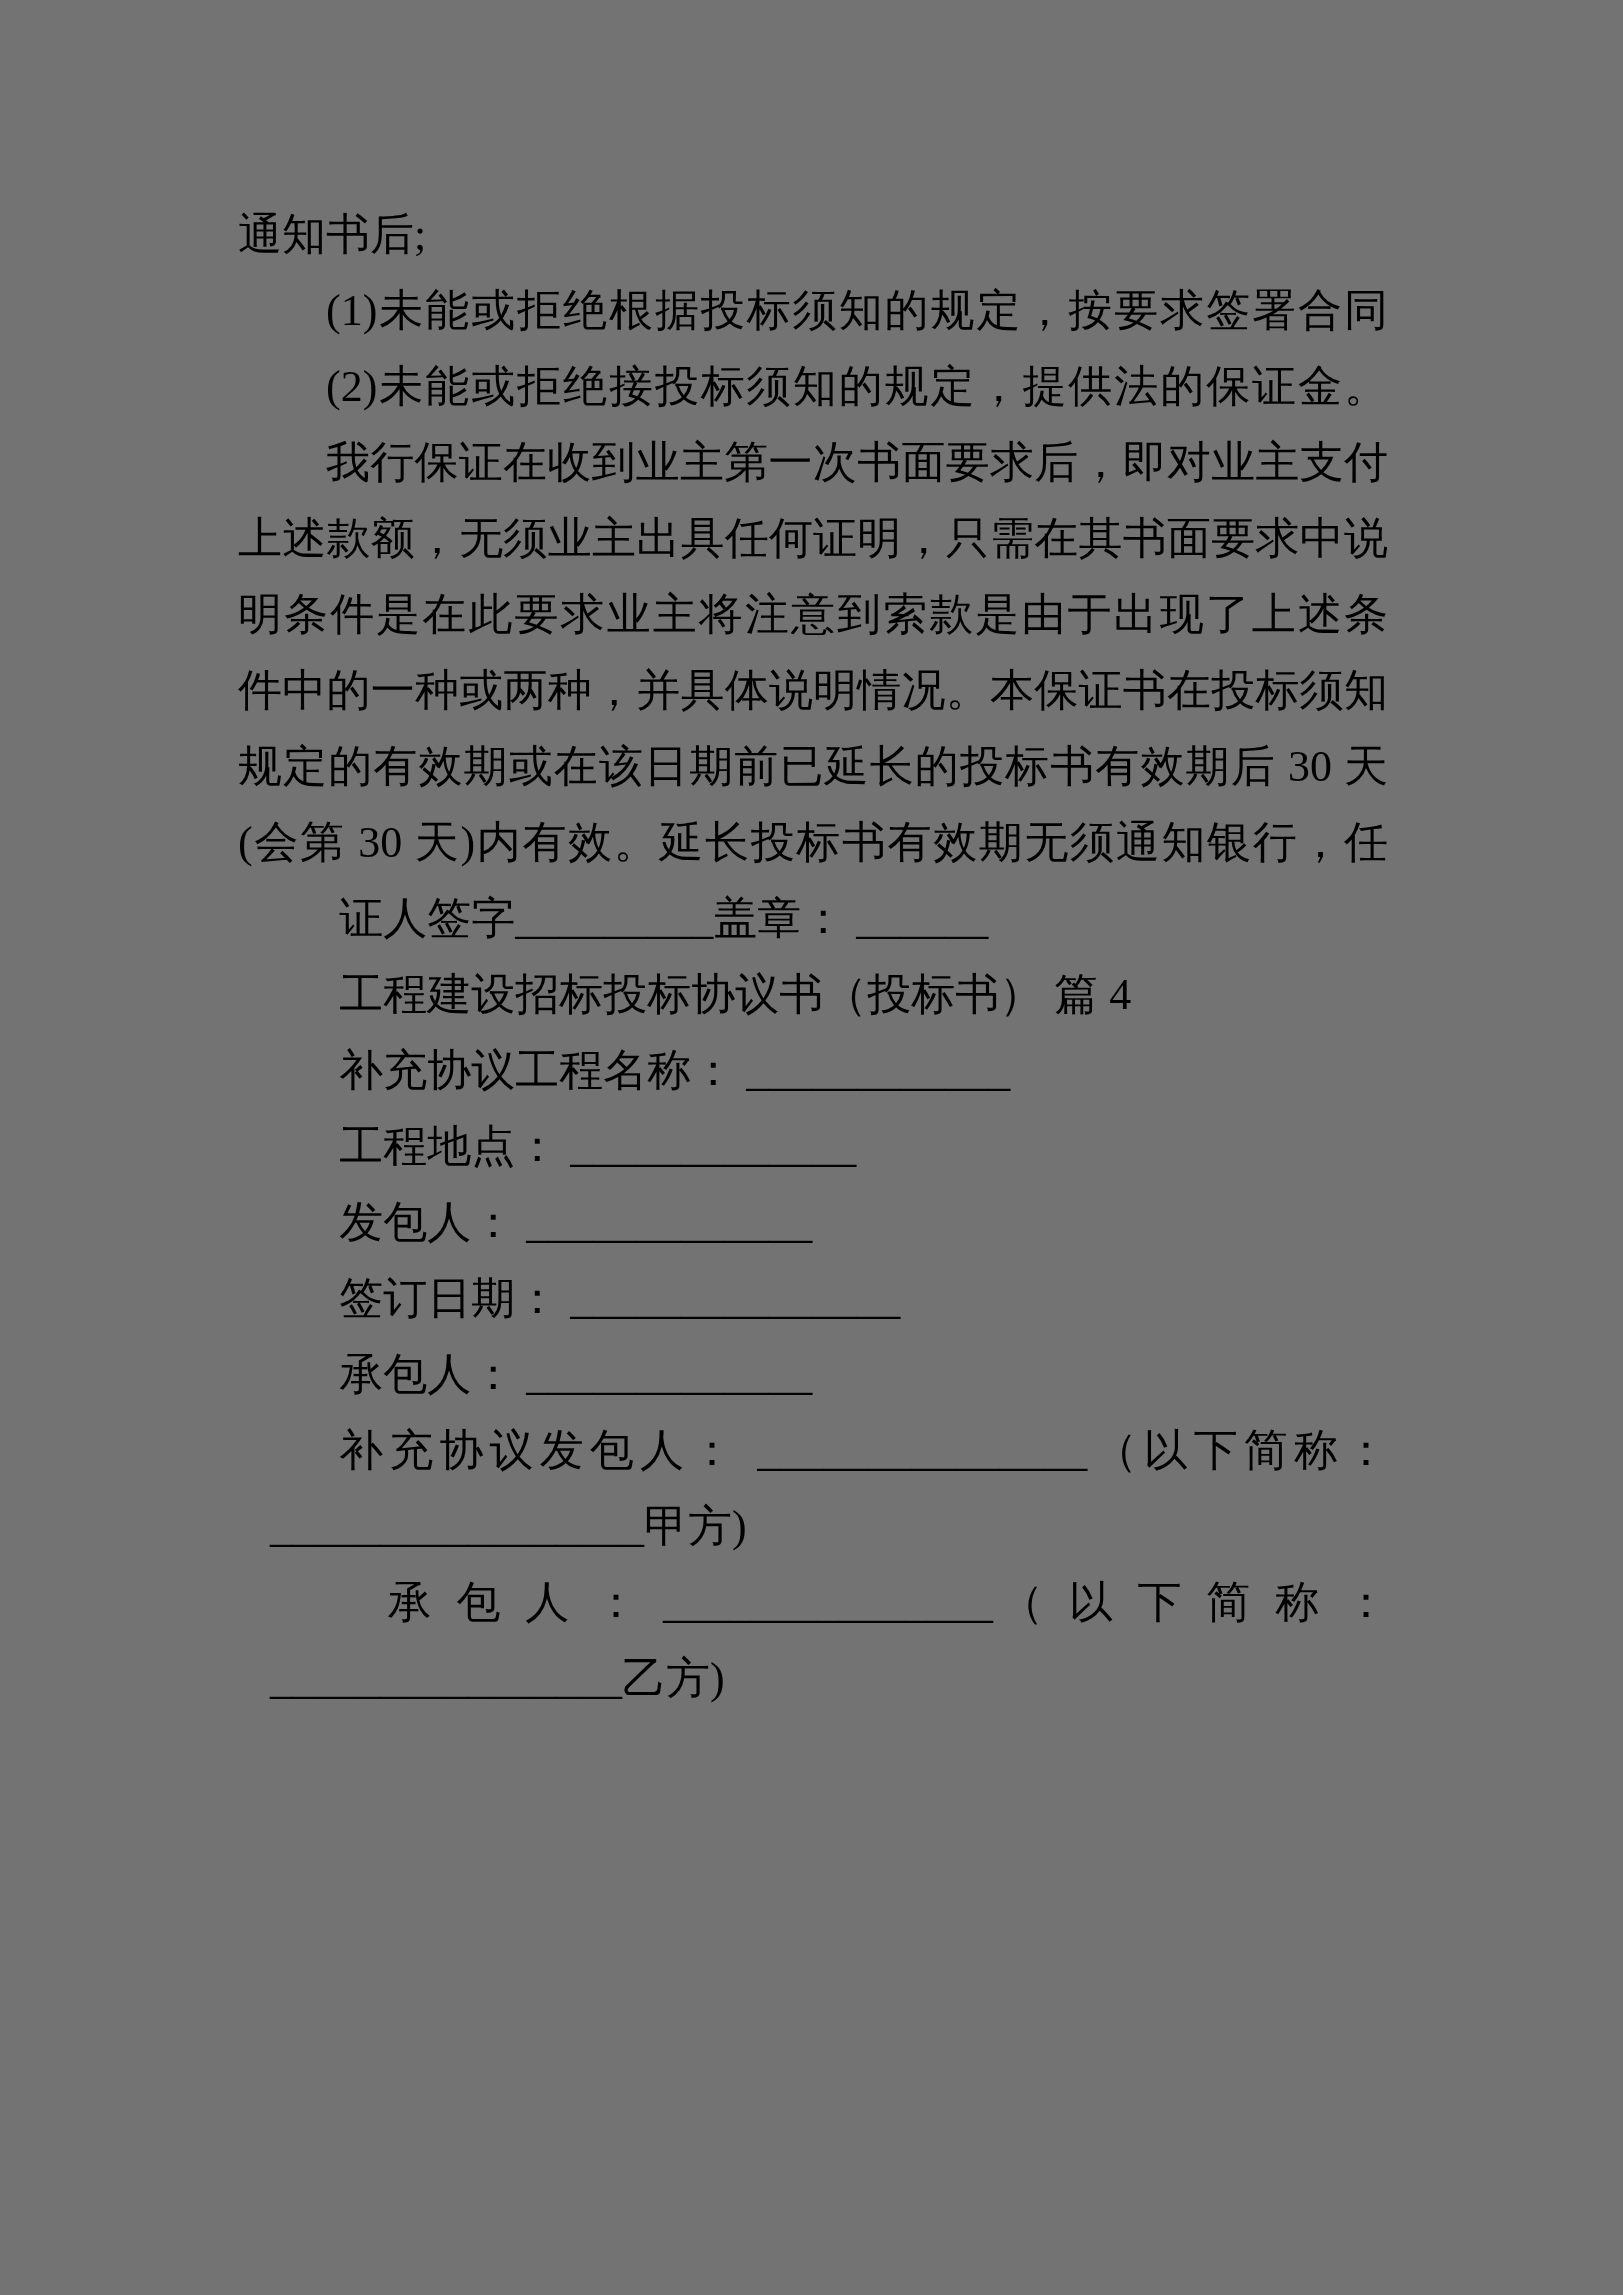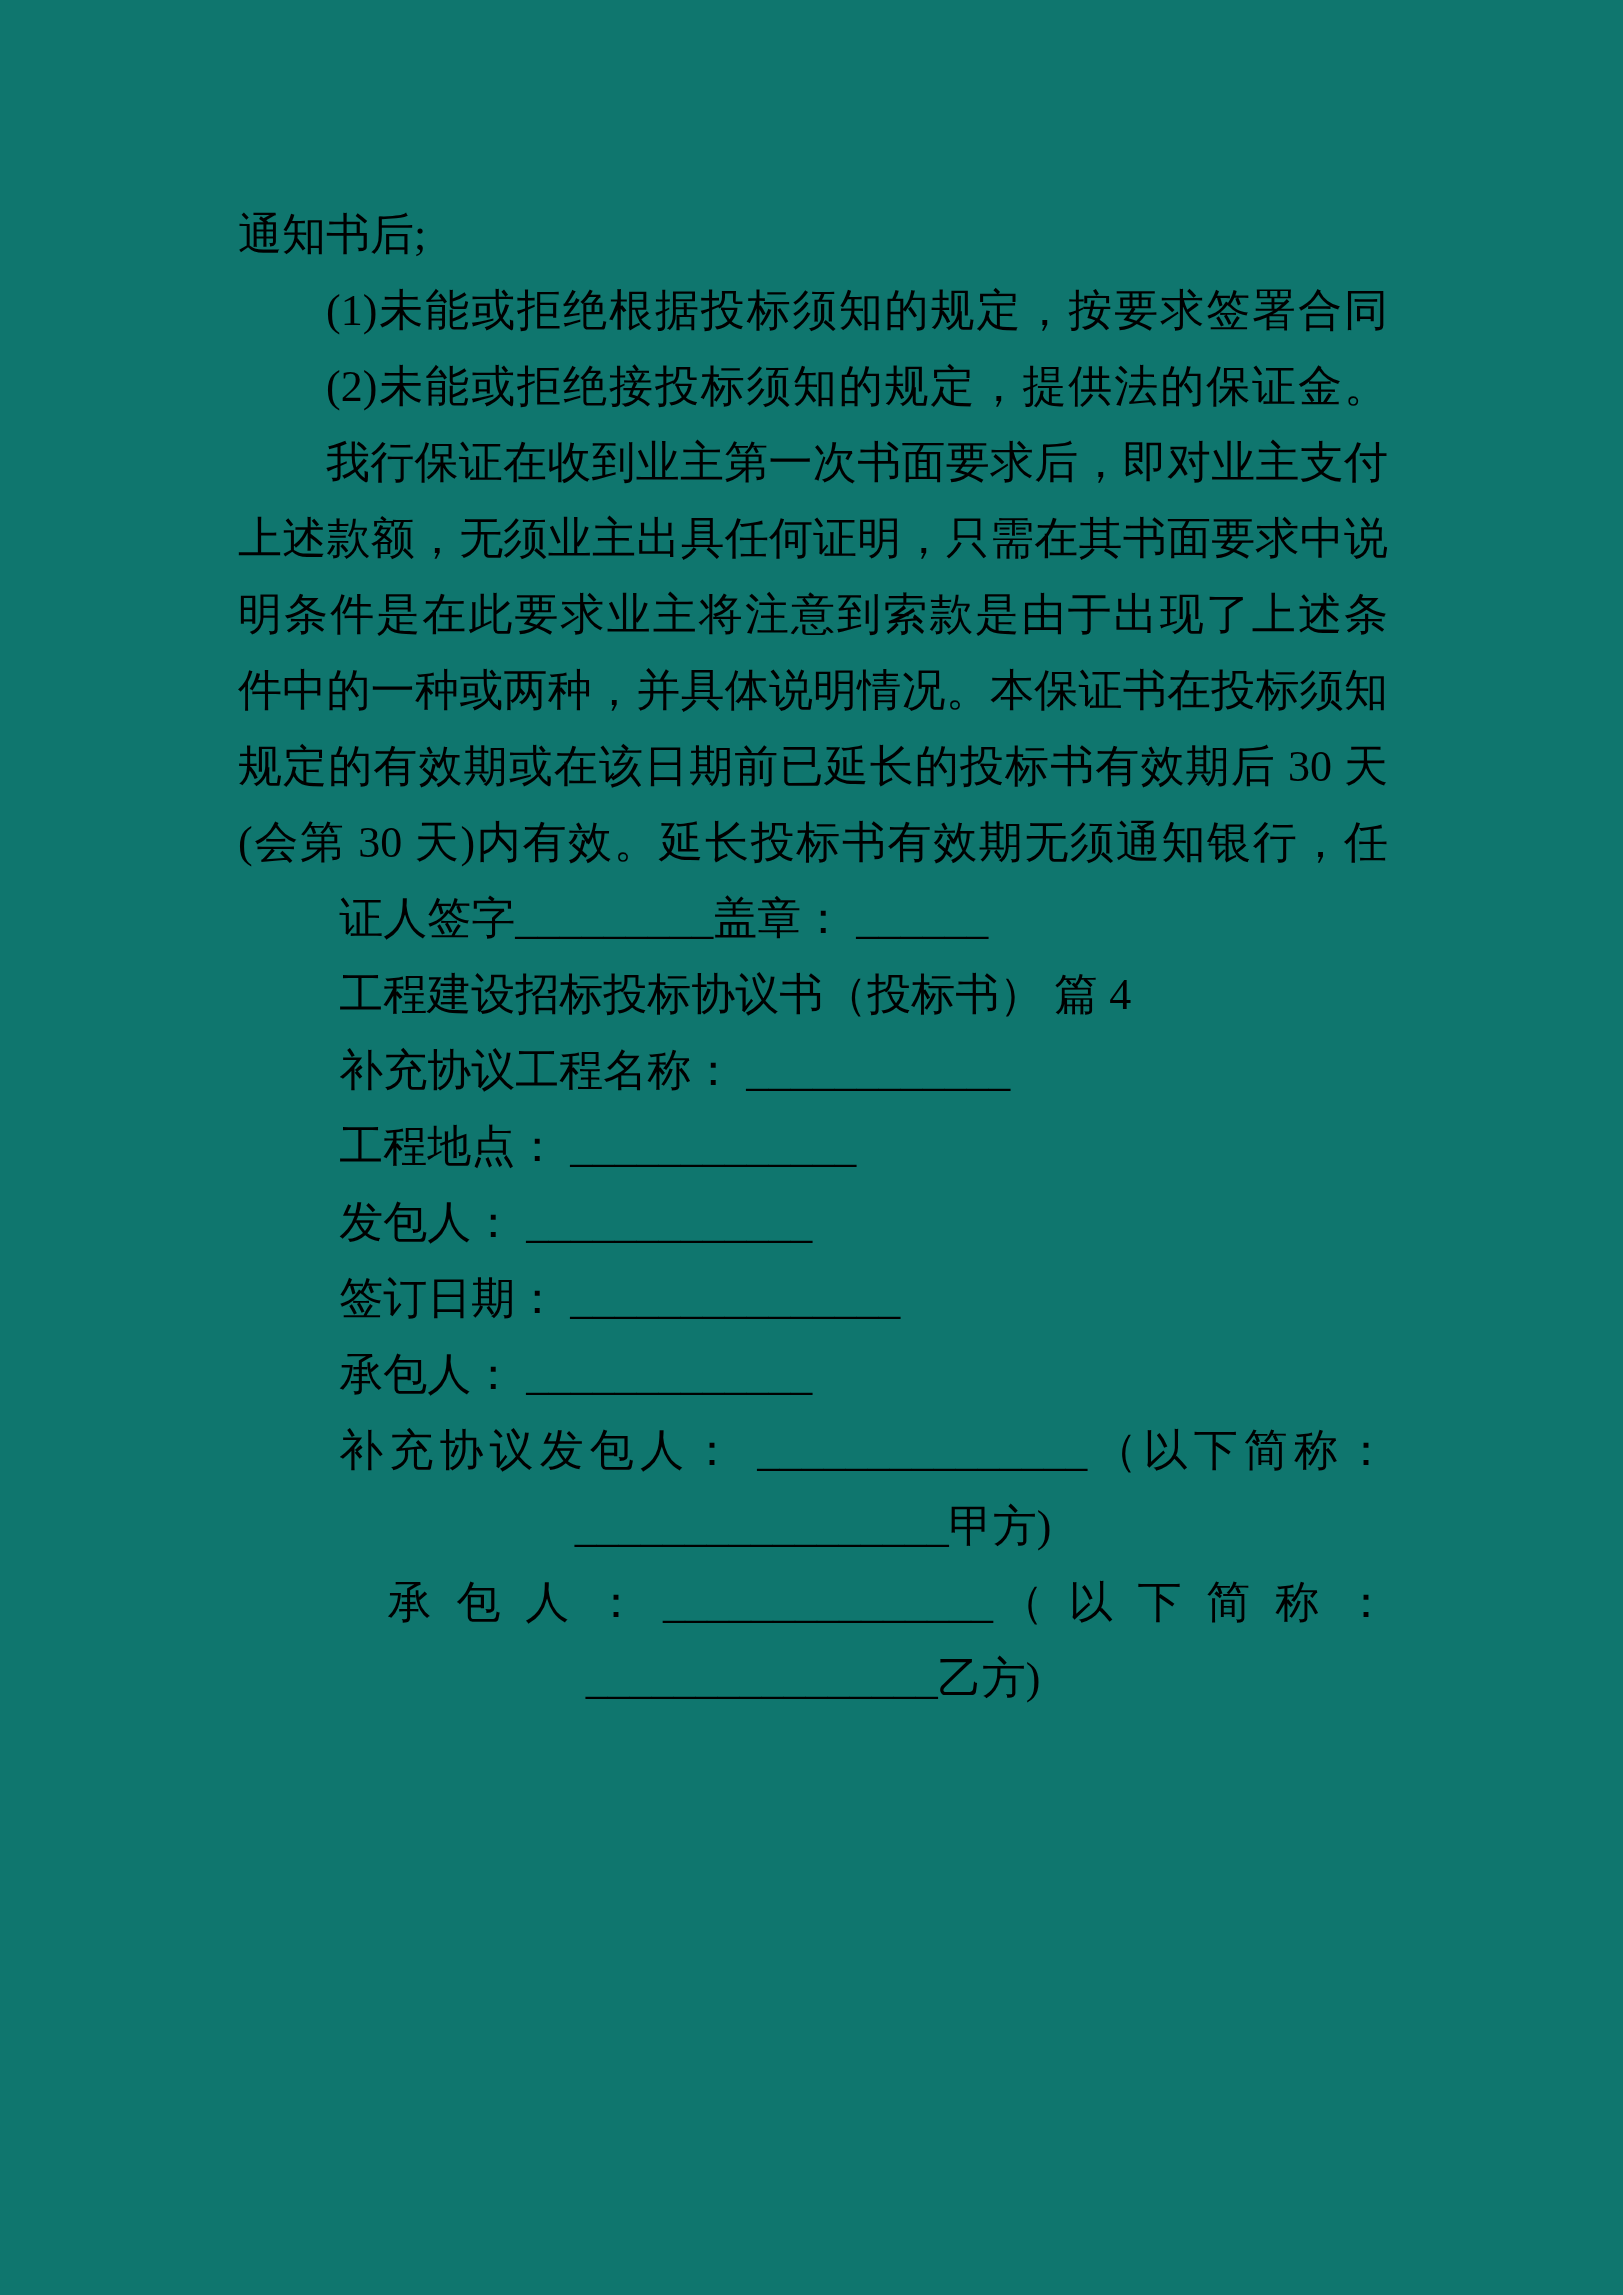--- a/index.html
+++ b/index.html
@@ -4,21 +4,21 @@
 <style>
   html, body {
     margin: 0;
     padding: 0;
     background: #ffffff;
   }
   .page {
     position: relative;
     width: 1623px;
     height: 2295px;
-    background: #0f766e;
+    background: #737373;
     overflow: hidden;
     font-family: "Liberation Serif", serif;
   }
   .doc {
     position: absolute;
     left: 238px;
     top: 197px;
     width: 1150px;
     font-size: 44px;
     line-height: 76px;
@@ -50,21 +50,22 @@
     text-align: left;
   }
   
   .k-form-j {
     text-indent: 2.3em;
     text-align: justify;
     text-align-last: justify;
   }
   
   .k-wrap {
-    text-align: center;
+    text-align: left;
+    margin-left: 32px;
   }
   
   .k-spread {
     text-indent: 3.4em;
     text-align: justify;
     text-align-last: justify;
   }
 </style>
 </head>
 <body>

